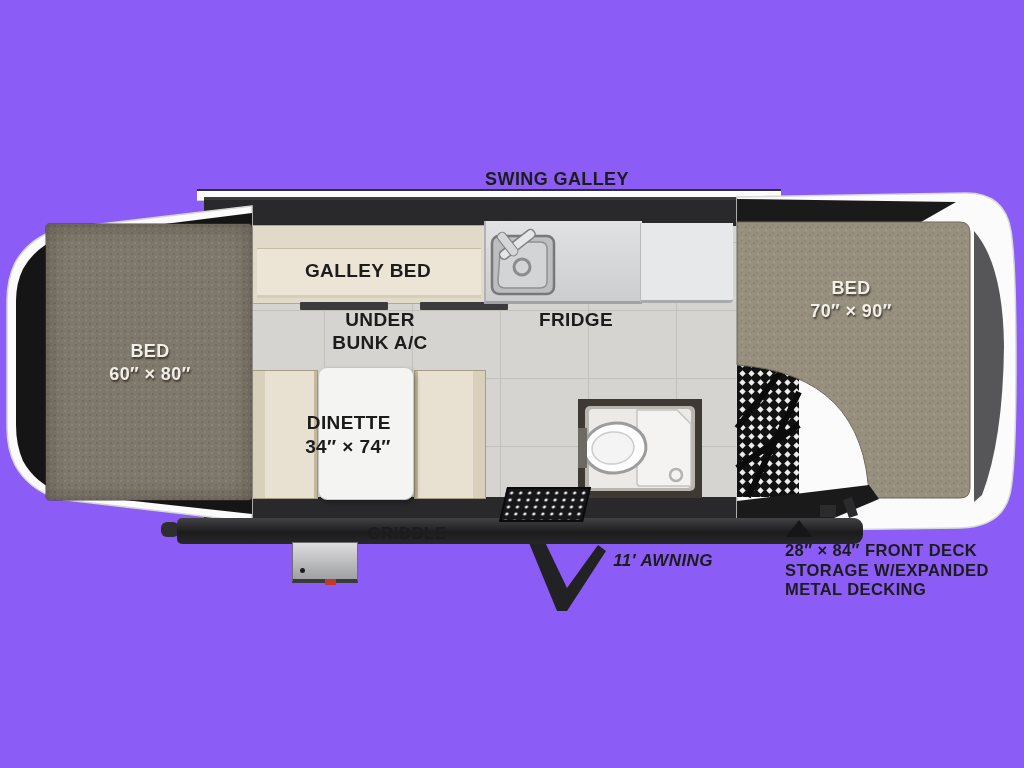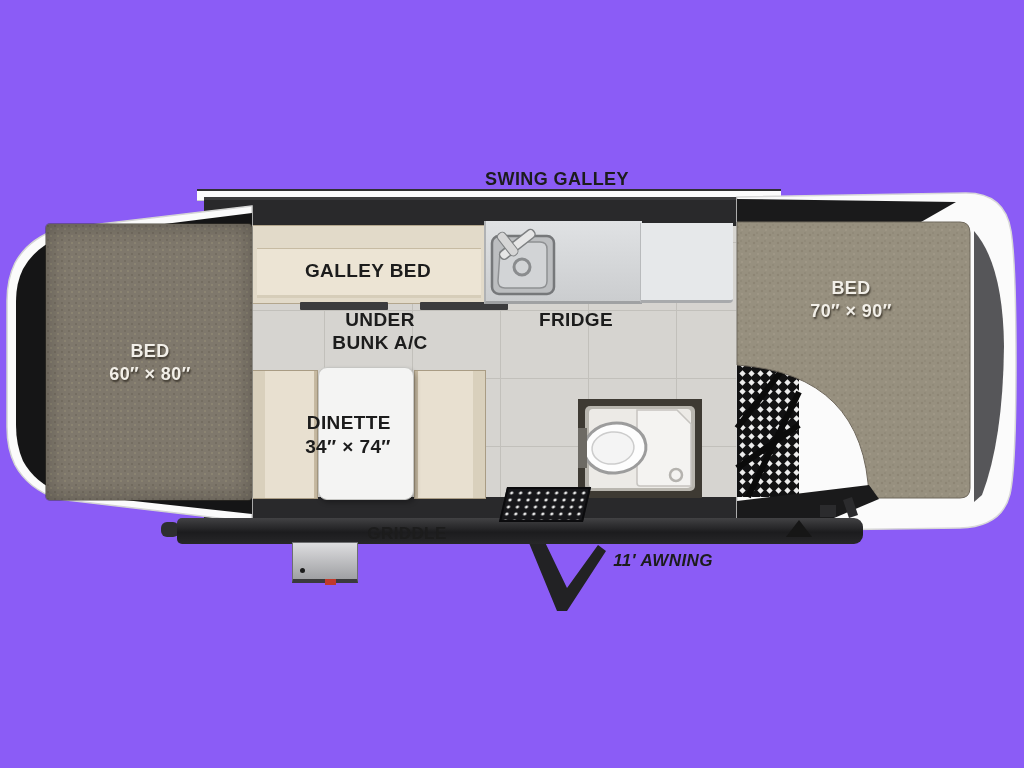--- a/index.html
+++ b/index.html
@@ -189,14 +189,19 @@
   <div class="lbl center bedlbl bed-left-lbl">
     <span>BED</span>
     <span>60″ × 80″</span>
   </div>
   <div class="lbl center bedlbl bed-right-lbl">
     <span>BED</span>
     <span>70″ × 90″</span>
   </div>
   <div class="lbl center griddle-lbl">GRIDDLE</div>
   <div class="lbl center awning-lbl">11′ AWNING</div>
+  <div class="lbl deck-note">
+    <span>28″ × 84″ FRONT DECK</span>
+    <span>STORAGE W/EXPANDED</span>
+    <span>METAL DECKING</span>
+  </div>
 
 </div>
 
 </body></html>

